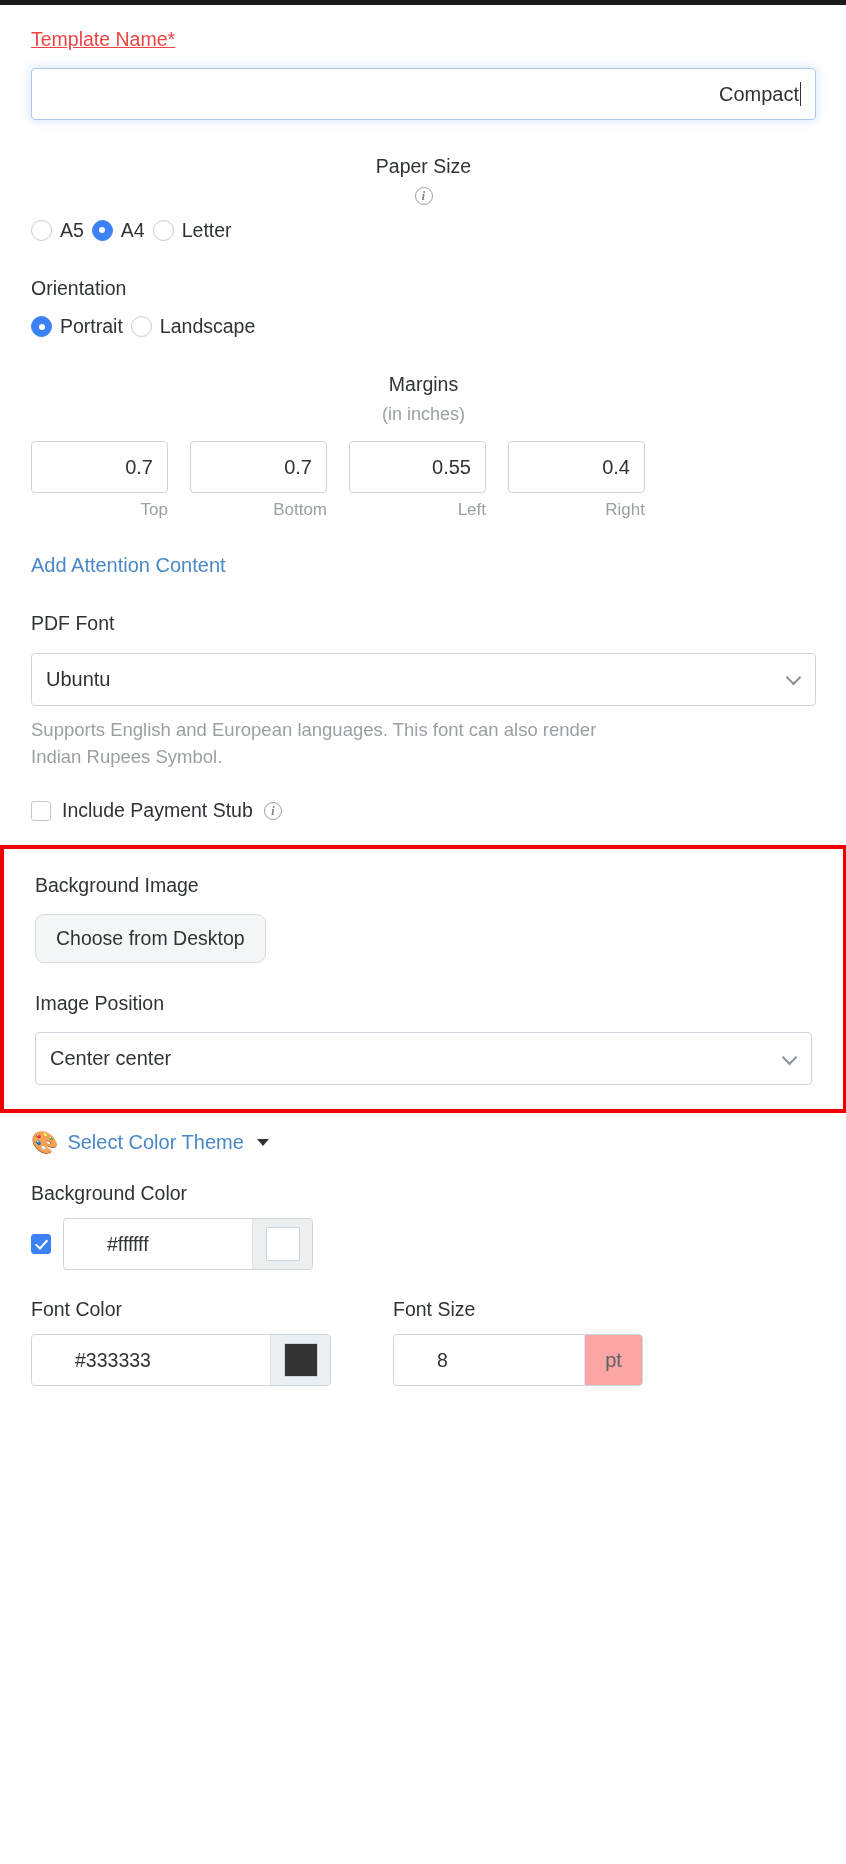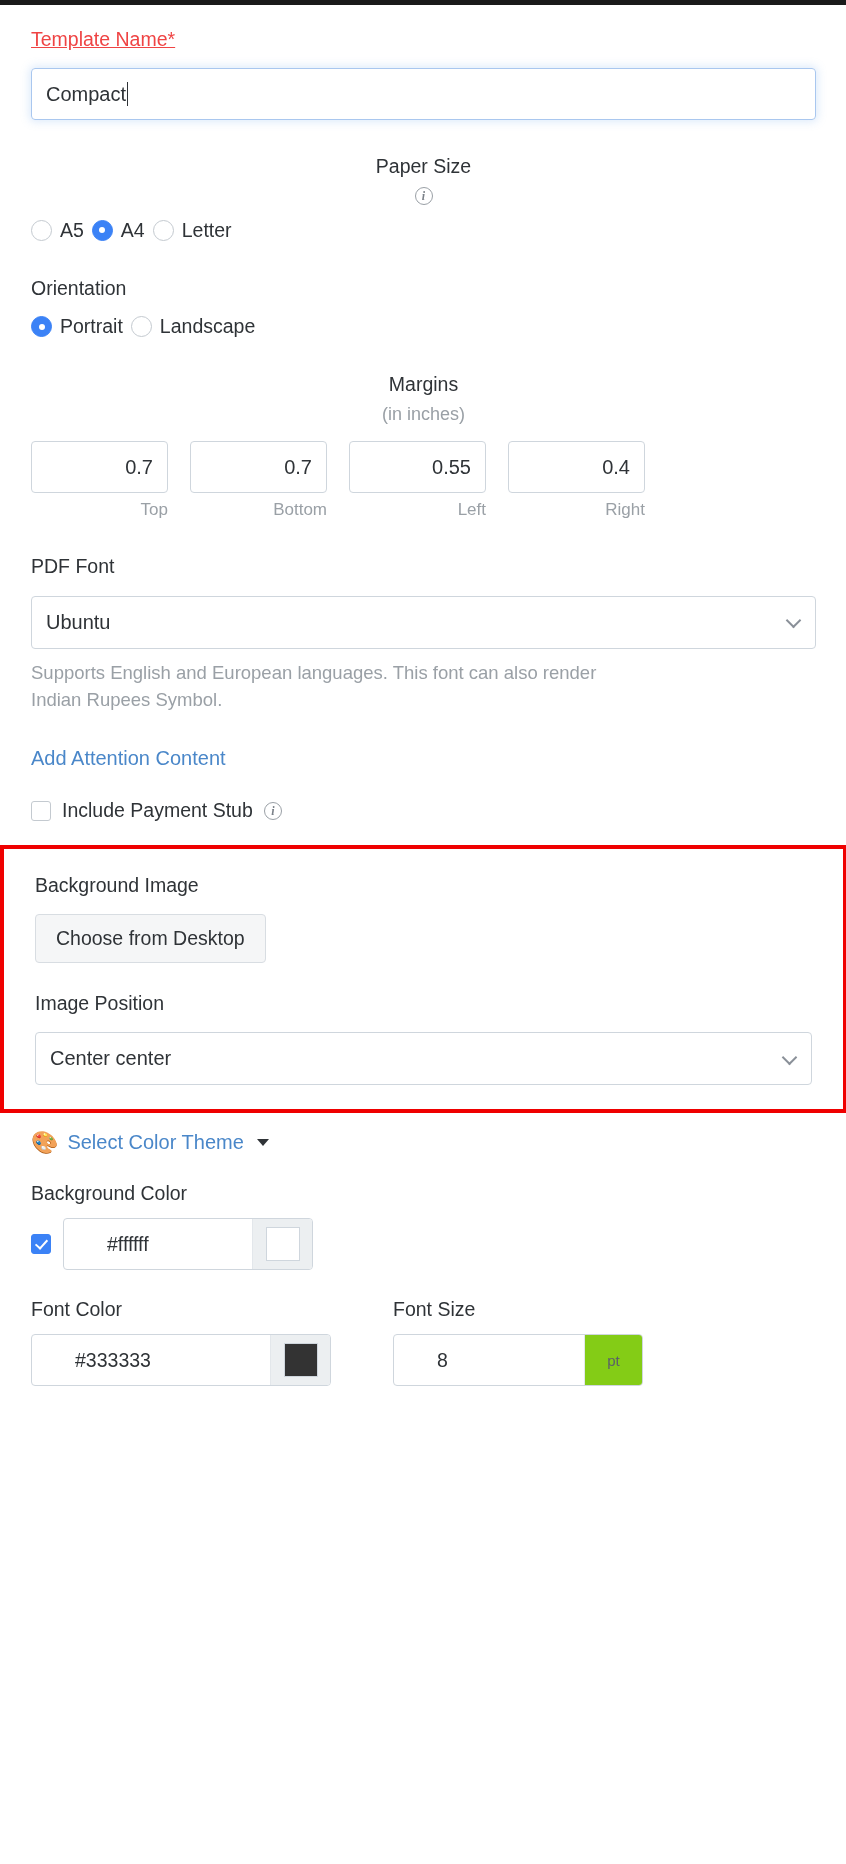--- a/index.html
+++ b/index.html
@@ -77,20 +77,21 @@
     position: relative;
     display: flex;
     align-items: center;
     height: 52px;
     border: 1px solid #a9c7ef;
     border-radius: 4px;
     padding: 0 14px;
     box-shadow: 0 0 8px 2px rgba(125,175,240,0.25);
     font-size: 20px;
     color: #2f3337;
+    justify-content: flex-end;
   }
 
   
   .radio-row {
     display: flex;
     align-items: center;
     gap: 8px;
     margin-top: 14px;
   }
   .radio-opt {
@@ -227,21 +228,21 @@
   }
 
   .btn-outline {
     display: inline-flex;
     align-items: center;
     justify-content: center;
     height: 49px;
     padding: 0 20px;
     background: #f5f6f7;
     border: 1px solid #d8dde2;
-    border-radius: 4px;
+    border-radius: 9px;
     font-size: 19.5px;
     color: #2f3337;
     font-family: "Liberation Sans", sans-serif;
     cursor: pointer;
   }
 
   
   .theme-row {
     display: flex;
     align-items: center;
@@ -307,25 +308,25 @@
     justify-content: center;
     flex: none;
   }
   .swatch {
     width: 34px; height: 34px;
     border: 1px solid #cfd6dd;
   }
   .unit-btn {
     width: 58px;
     border-left: 1px solid #e3e7eb;
-    background: #84cc16;
+    background: #fca5a5;
     display: flex;
     align-items: center;
     justify-content: center;
-    font-size: 15px;
+    font-size: 20px;
     color: #5b6168;
     flex: none;
   }
 
   
   .footer {
     position: absolute;
     left: 0; right: 0; bottom: 0;
     height: 148px;
     background: #f6f7f8;
@@ -431,30 +432,30 @@
           <div class="margin-caption">Left</div>
         </div>
         <div class="margin-cell">
           <div class="margin-input">0.4</div>
           <div class="margin-caption">Right</div>
         </div>
       </div>
     </div>
 
     <div class="mt34">
+      <span class="link">Add Attention Content</span>
+    </div>
+
+    <div class="mt34">
       <div class="field-label">PDF Font</div>
       <div class="select-shell mt16">
         <span>Ubuntu</span>
         <span class="chev"></span>
       </div>
       <div class="help-text">Supports English and European languages. This font can also render Indian Rupees Symbol.</div>
-    </div>
-
-    <div class="mt34">
-      <span class="link">Add Attention Content</span>
     </div>
 
     <div class="mt28 check-row">
       <span class="checkbox"></span>
       <span class="field-label">Include Payment Stub</span>
       <span class="info-icon">i</span>
     </div>
 
     <div class="redbox">
       <div>

